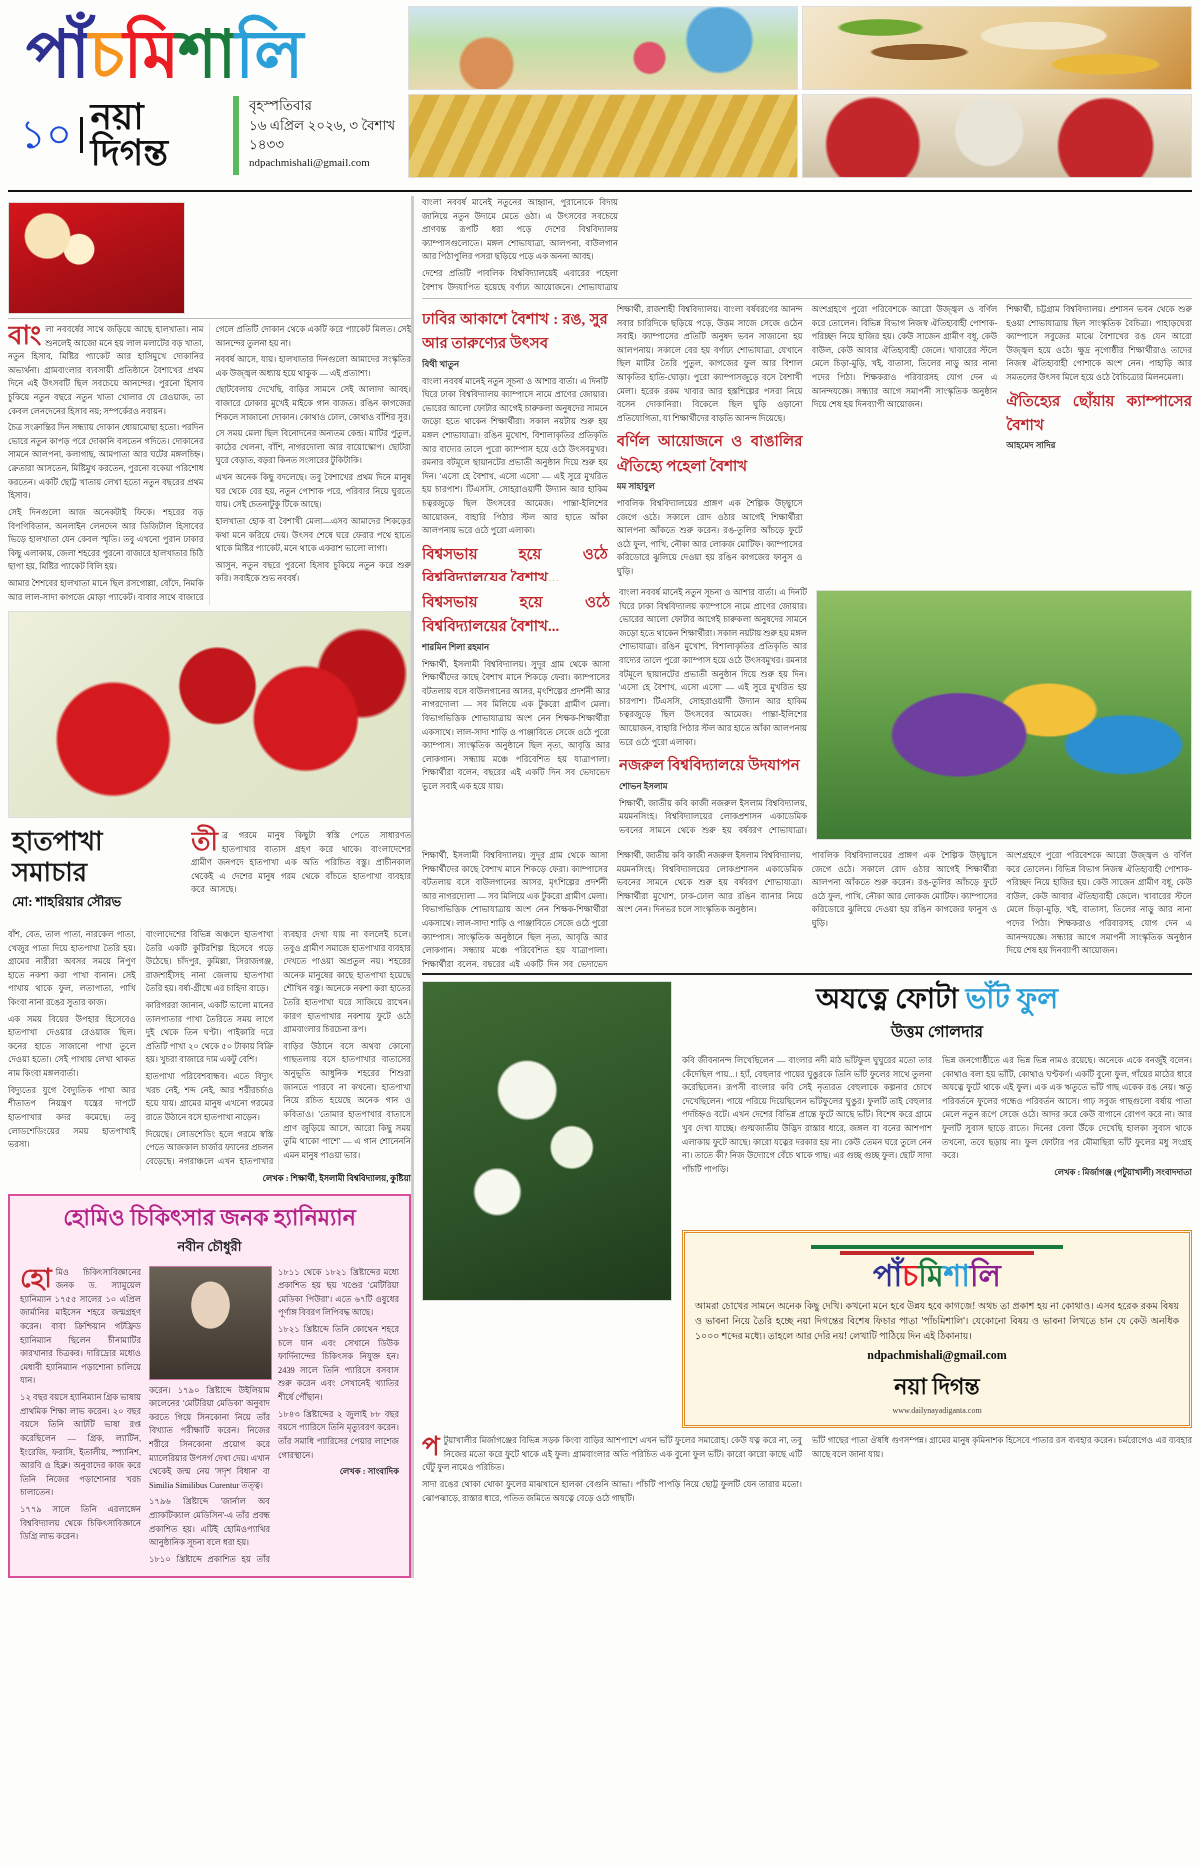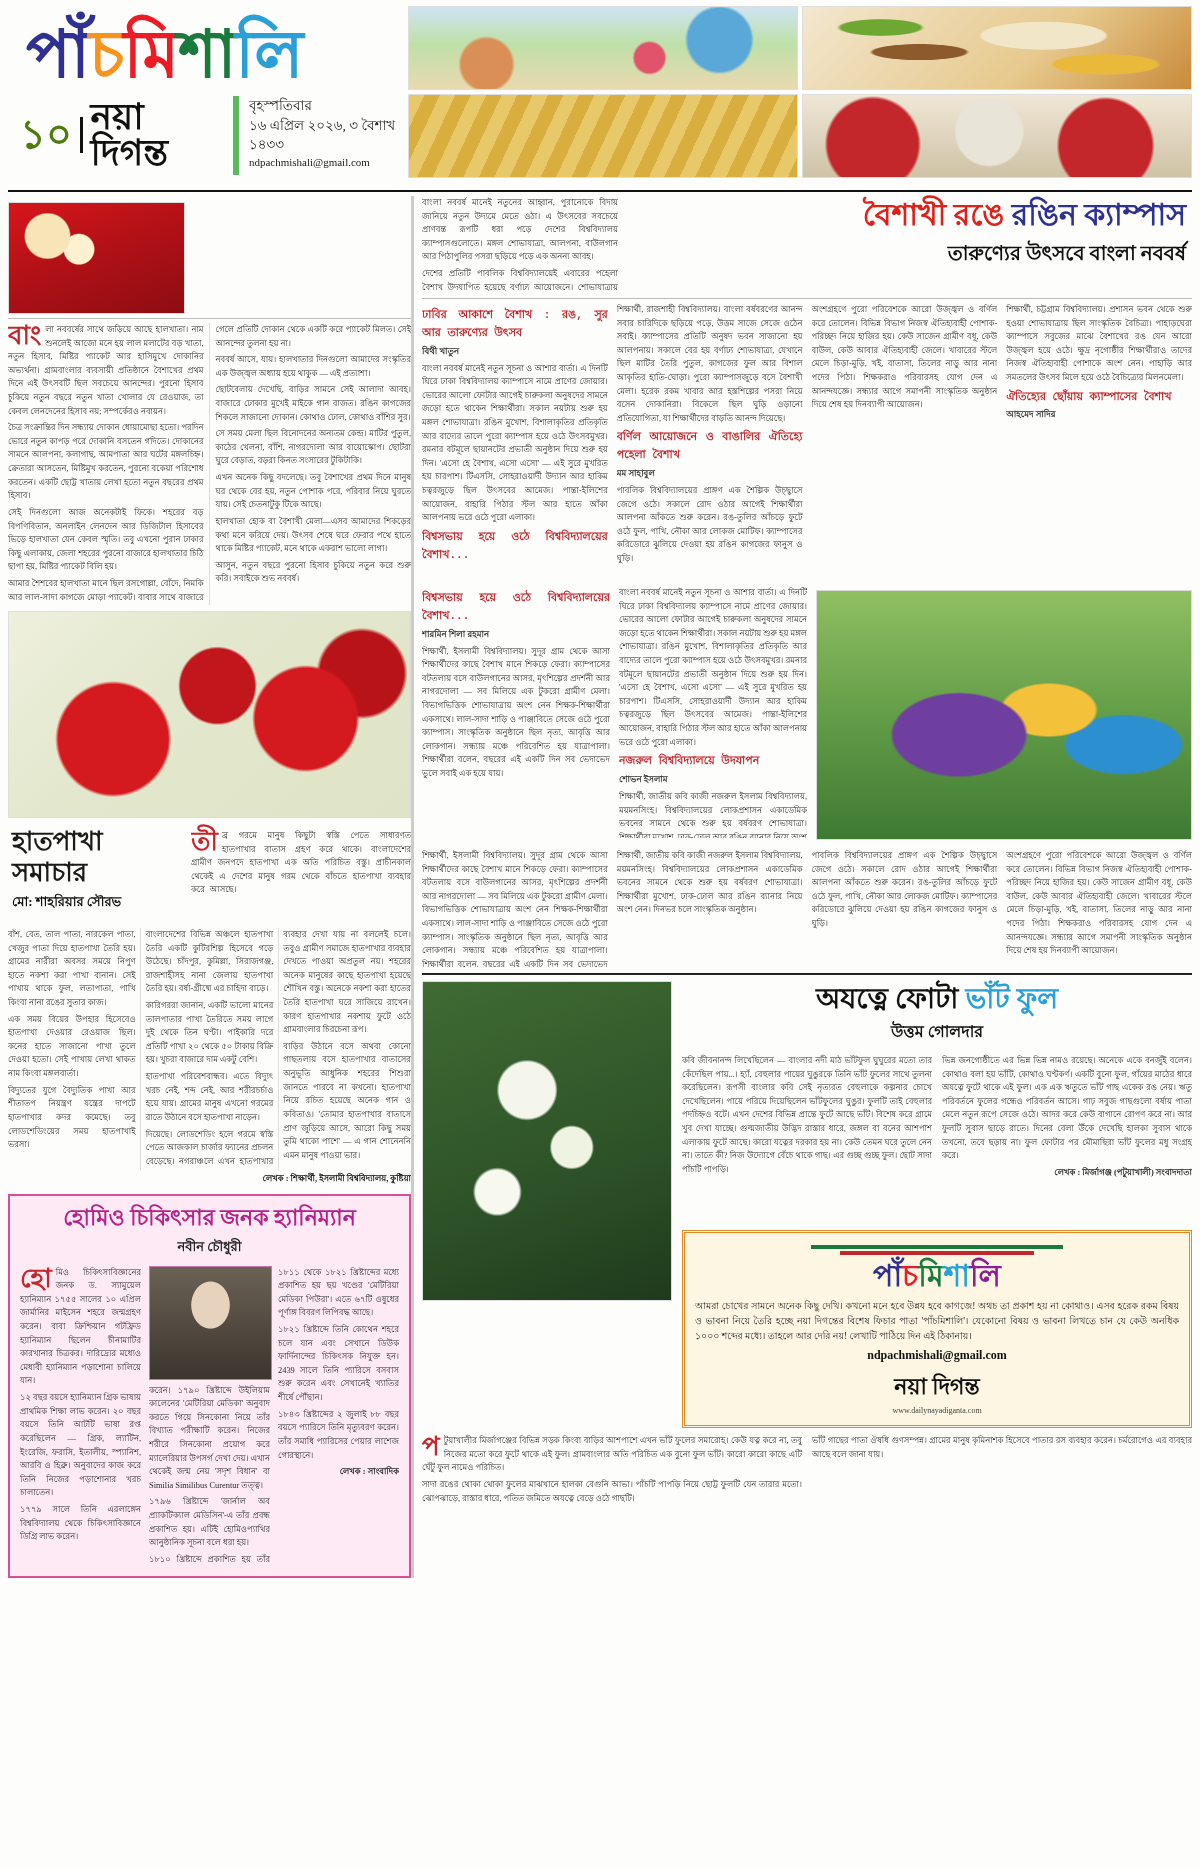--- a/index.html
+++ b/index.html
@@ -16,21 +16,21 @@
 
   
   .masthead{display:flex;align-items:flex-start;height:180px;}
   .mast-left{width:400px;position:relative;}
   .logo-word{font-size:66px;font-weight:bold;line-height:1;letter-spacing:-1px;
     padding:16px 0 0 18px;white-space:nowrap;}
   .logo-word span{display:inline-block;}
   .c1{color:#2e3192;}.c2{color:#f7941e;}.c3{color:#ed1c24;}
   .c4{color:#1a7a3c;}.c5{color:#2b9fd8;}.c6{color:#8e1f8e;}
   .mast-second{display:flex;align-items:center;gap:8px;padding:8px 0 0 12px;}
-  .big-num{font-size:40px;font-weight:bold;color:#4d7c0f;line-height:1;}
+  .big-num{font-size:40px;font-weight:normal;color:#1d4ed8;line-height:1;}
   .vbar{width:3px;height:36px;background:#111;}
   .nd-logo{font-size:36px;font-weight:bold;color:#111;line-height:1;position:relative;}
   .date-block{border-left:6px solid #5cb85c;padding-left:10px;margin-left:14px;
     font-size:13.5px;line-height:1.45;color:#222;align-self:flex-end;padding-bottom:4px;}
   .mast-right{flex:1;display:grid;grid-template-columns:1fr 1fr;grid-template-rows:1fr 1fr;
      gap:4px;height:172px;}
   .ph{border:1px solid #ddd;background-size:cover;background-position:center;}
 
   
   .ph-village{background:
@@ -103,21 +103,21 @@
 
   
   .r-top{display:flex;gap:10px;}
   .r-intro{width:196px;}
   .big-head{flex:1;text-align:right;padding-right:6px;}
   .bh1{font-size:30px;font-weight:bold;line-height:1.25;}
   .bh1 .red{color:#e0201b;}
   .bh1 .blue{color:#2e3192;}
   .bh2{font-size:20px;font-weight:bold;color:#111;margin-top:4px;}
 
-  .subhead{font-size:11px;font-weight:bold;color:#c1272d;margin:4px 0 2px;font-family:Liberation Mono, monospace;}
+  .subhead{font-size:15px;font-weight:bold;color:#c1272d;margin:4px 0 2px;}
   .subby{font-size:8.6px;font-weight:bold;color:#333;margin-bottom:3px;}
 
   .elephant-pic{height:248px;border:1px solid #ddd;margin:4px 0;
      background:
        radial-gradient(ellipse at 38% 58%, #6f3fa0 0 20%, transparent 21%),
        radial-gradient(ellipse at 62% 48%, #f3c13a 0 14%, transparent 15%),
        radial-gradient(ellipse at 82% 62%, #2b8fd0 0 13%, transparent 14%),
        linear-gradient(180deg,#8fbf62 0%,#5f9a46 55%,#3f7a34 100%);}
 
   .flower-pic{height:318px;border:1px solid #ddd;
@@ -248,27 +248,20 @@
 
     <div class="vrule"></div>
 
     <div style="padding-left:8px;">
 
       <div class="r-top">
         <div class="r-intro bodytext" style="height:96px;overflow:hidden;">
           <p>বাংলা নববর্ষ মানেই নতুনের আহ্বান, পুরানোকে বিদায় জানিয়ে নতুন উদ্যমে মেতে ওঠা। এ উৎসবের সবচেয়ে প্রাণবন্ত রূপটি ধরা পড়ে দেশের বিশ্ববিদ্যালয় ক্যাম্পাসগুলোতে। মঙ্গল শোভাযাত্রা, আলপনা, বাউলগান আর পিঠাপুলির পসরা ছড়িয়ে পড়ে এক অনন্য আবহ।</p>
           <p>দেশের প্রতিটি পাবলিক বিশ্ববিদ্যালয়েই এবারের পহেলা বৈশাখ উদযাপিত হয়েছে বর্ণাঢ্য আয়োজনে। শোভাযাত্রায় ছিল বাঘ, প্যাঁচা, মাছ আর রাজা-রানীর প্রতিকৃতি। শিক্ষার্থীরা লাল-সাদা পোশাকে ক্যাম্পাস মাতিয়ে তুলেছেন। বিভিন্ন বিশ্ববিদ্যালয়ের শিক্ষার্থীদের চোখে এবারের বৈশাখ।</p>
         </div>
-        <div class="big-head">
-          <div class="bh1">
-            <span class="red">বৈশাখী রঙে</span>
-            <span class="blue">রঙিন ক্যাম্পাস</span>
-          </div>
-          <div class="bh2">তারুণ্যের উৎসবে বাংলা নববর্ষ</div>
-        </div>
       </div>
 
       <div class="rule-thin" style="margin:6px 0 4px;"></div>
 
       <div style="display:grid;grid-template-columns:1fr 1fr 1fr 1fr;gap:9px;">
 
         <div class="bodytext" style="height:278px;overflow:hidden;">
           <div class="subhead">ঢাবির আকাশে বৈশাখ : রঙ, সুর আর তারুণ্যের উৎসব</div>
           <div class="subby">বিথী খাতুন</div>
           <p>বাংলা নববর্ষ মানেই নতুন সূচনা ও আশার বার্তা। এ দিনটি ঘিরে ঢাকা বিশ্ববিদ্যালয় ক্যাম্পাসে নামে প্রাণের জোয়ার। ভোরের আলো ফোটার আগেই চারুকলা অনুষদের সামনে জড়ো হতে থাকেন শিক্ষার্থীরা। সকাল নয়টায় শুরু হয় মঙ্গল শোভাযাত্রা। রঙিন মুখোশ, বিশালাকৃতির প্রতিকৃতি আর বাদ্যের তালে পুরো ক্যাম্পাস হয়ে ওঠে উৎসবমুখর। রমনার বটমূলে ছায়ানটের প্রভাতী অনুষ্ঠান দিয়ে শুরু হয় দিন। 'এসো হে বৈশাখ, এসো এসো' — এই সুরে মুখরিত হয় চারপাশ। টিএসসি, সোহরাওয়ার্দী উদ্যান আর হাকিম চত্বরজুড়ে ছিল উৎসবের আমেজ। পান্তা-ইলিশের আয়োজন, বাহারি পিঠার স্টল আর হাতে আঁকা আলপনায় ভরে ওঠে পুরো এলাকা।</p>

